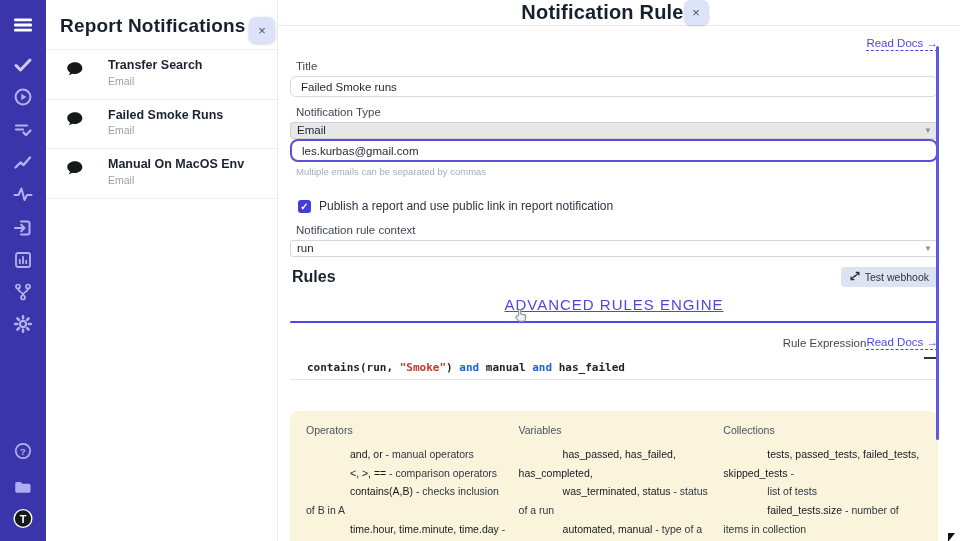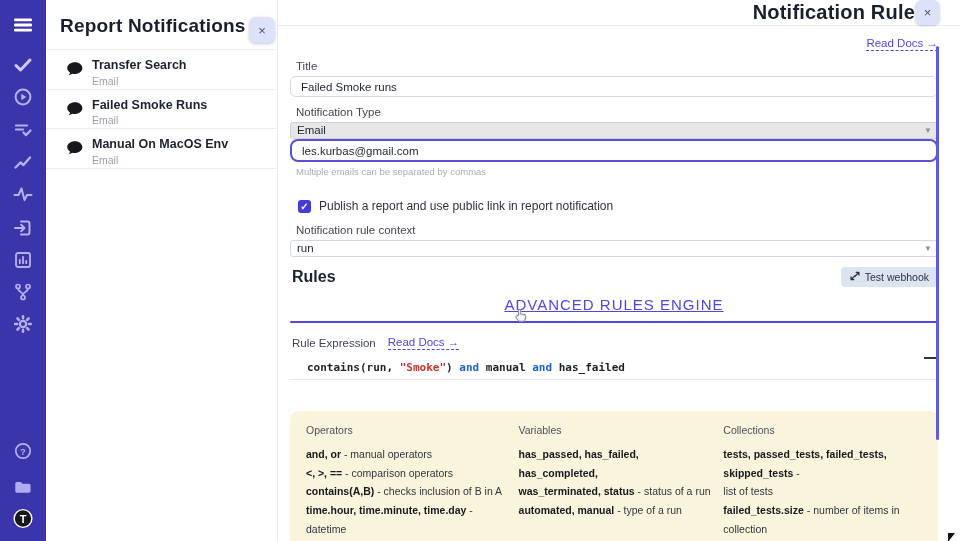--- a/index.html
+++ b/index.html
@@ -11,30 +11,30 @@
   .sidebar { width:46px; height:541px; background:var(--sidebar-bg,#3B35AB); flex:0 0 46px;
     position:relative; }
   .sb-icon { position:absolute; left:50%; transform:translateX(-50%); width:20px; height:20px;
     display:flex; align-items:center; justify-content:center; cursor:pointer; }
 
   
   .listpanel { width:232px; flex:0 0 232px; background:#fff; border-right:1px solid #e8eaee;
     position:relative; }
   .listpanel h1 { font-size:19px; font-weight:700; color:#17202e; padding:15px 0 12px 14px; letter-spacing:.2px; }
   .rows { border-top:1px solid #eceef2; }
-  .row { display:flex; align-items:flex-start; gap:8px; padding:7px 10px 0 20px;
+  .row { display:flex; align-items:flex-start; gap:24px; padding:7px 10px 10px 20px;
     border-bottom:1px solid #eceef2; cursor:pointer; }
   .row .bubble { margin-top:4px; flex:0 0 18px; }
   .row .t { font-size:12.5px; font-weight:700; color:#1b2330; line-height:1.35; }
   .row .s { font-size:10.5px; color:#9aa1ad; line-height:1.4; }
 
   
   .main { flex:1; display:flex; flex-direction:column; background:#fff; min-width:0; }
   .main-header { height:48px; border-bottom:1px solid #e8eaee; display:flex; align-items:center;
-    justify-content:flex-end; padding:0 20px 0 12px; }
+    justify-content:center; padding:0 20px 0 12px; }
   .main-header h2 { font-size:20px; font-weight:700; color:#17202e; letter-spacing:.2px; }
   .closebtn { width:25px; height:25px; border:none; border-radius:7px; background:#dce3f8;
     color:#4b5568; font-size:13px; line-height:1; cursor:pointer; box-shadow:0 1px 2px rgba(60,70,130,.25); }
   .content { flex:1; padding:0 22px 0 12px; display:flex; flex-direction:column; }
 
   .docs-row { text-align:right; margin-top:7px; }
   .readdocs { font-size:11.5px; color:var(--accent,#4F46E5); text-decoration:none;
     border-bottom:1px dashed var(--accent,#4F46E5); padding-bottom:1px; cursor:pointer; }
 
   .flabel { font-size:11.5px; color:#3f4756; margin:9px 0 4px 6px; }
@@ -56,36 +56,36 @@
 
   .rulesrow { display:flex; align-items:center; justify-content:space-between; margin-top:10px; }
   .rulesrow h3 { font-size:16px; font-weight:700; color:#1c2330; margin-left:2px; }
   .webhook { display:flex; align-items:center; gap:5px; background:#dce4f2; border:none;
     border-radius:4px; font-size:10.5px; color:#2b3342; padding:4px 9px; cursor:pointer; }
 
   .tabrow { position:relative; text-align:center; padding:9px 0 7px; }
   .tab { font-size:15px; letter-spacing:1px; color:var(--accent,#4F46E5); cursor:pointer;text-decoration:underline; }
   .tabline { height:2px; background:var(--accent,#4F46E5); border-radius:1px; }
 
-  .exprrow { display:flex; align-items:center; justify-content:flex-start; margin-top:13px;gap:12px; }
+  .exprrow { display:flex; align-items:center; justify-content:flex-end; margin-top:13px; }
   .exprrow .flabel { margin:0 0 0 2px; }
 
   .codewrap { position:relative; margin-top:9px; }
   .codeline { font-family:"DejaVu Sans Mono","Liberation Mono",monospace; font-size:11px;
     font-weight:600; color:#1d2229; padding:2px 0 5px 17px; border-bottom:1px solid #e2e5ea; white-space:pre; }
   .tok-string { color:var(--code-string,#C4362F); }
   .tok-keyword { color:var(--code-keyword,#1A62D6); }
   .resize-dash { position:absolute; right:2px; top:-2px; width:12px; height:2px; background:#30363d; }
 
   .helpbox { margin-top:31px; background:var(--help-bg,#FBF4DD); border-radius:8px;
     padding:13px 16px; display:grid; grid-template-columns:1.04fr 1fr 1.02fr; column-gap:10px;
     flex:1; min-height:128px; }
   .hcol .htitle { font-size:10.5px; color:#4a5160; margin-bottom:9px; }
   .hrow { font-size:10.5px; color:#30363f; line-height:1.78; }
-  .hrow b { color:#15181f; font-weight:700; }
+  .hrow b { color:#15181f; font-weight:400;margin-left:44px; }
 
   
   .panel-close { position:absolute; left:249px; top:17px; width:26px; height:26px; border:none;
     border-radius:7px; background:#dce3f8; color:#4b5568; font-size:13px; cursor:pointer; z-index:5;
     box-shadow:0 1px 3px rgba(60,70,130,.3); }
   .scrollbar { position:absolute; left:936px; top:46px; width:3px; height:394px;
     background:#6059e2; border-radius:2px; z-index:4; cursor:pointer; }
   .hand-cursor { position:absolute; left:514px; top:308px; z-index:6; pointer-events:none; }
   .corner-cursor { position:absolute; left:948px; top:533px; width:0; height:0; z-index:6;
     border-left:7px solid #111; border-bottom:9px solid transparent; }

